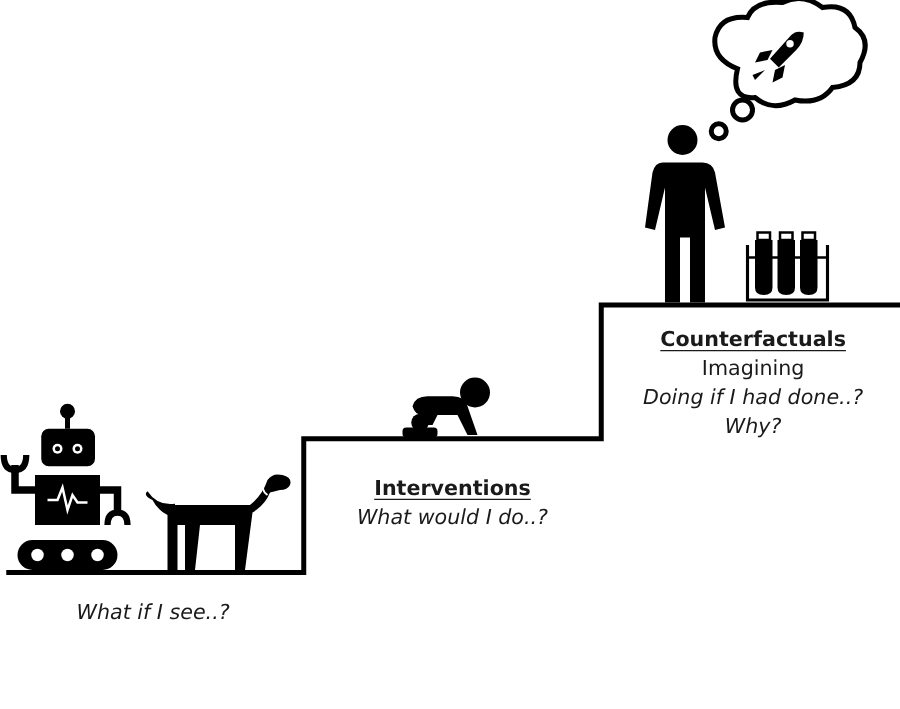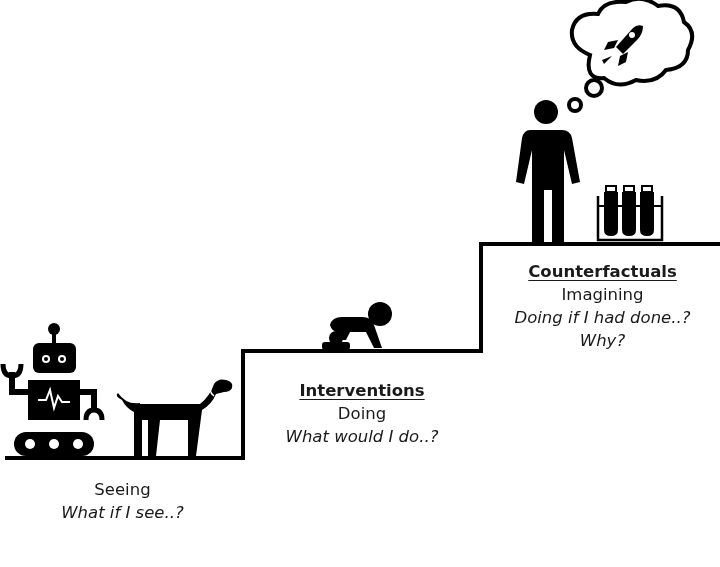--- a/index.html
+++ b/index.html
@@ -84,27 +84,25 @@
     <rect x="642" y="186" width="10" height="6" fill="none" stroke="#000" stroke-width="2"></rect>
     <path d="M604 192 L618 192 L618 230 q0 6 -7 6 q-7 0 -7 -6 z" fill="#000"></path>
     <path d="M622 192 L636 192 L636 230 q0 6 -7 6 q-7 0 -7 -6 z" fill="#000"></path>
     <path d="M640 192 L654 192 L654 230 q0 6 -7 6 q-7 0 -7 -6 z" fill="#000"></path>
     <path d="M598 196 L598 240 L662 240 L662 196" fill="none" stroke="#000" stroke-width="2.5"></path>
     <line x1="598" y1="206" x2="662" y2="206" stroke="#000" stroke-width="2"></line>
   </g>
 </svg>
 
 <div class="label" style="left:20px; top:478px; width:205px;">
-  <div>Seeing</div>
   <div class="q">What if I see..?</div>
 </div>
 
 <div class="label" style="left:252px; top:367px; width:220px;margin-top:12px;">
   <div class="head">Interventions</div>
-  <div>Doing</div>
   <div class="q">What would I do..?</div>
 </div>
 
 <div class="label" style="left:490px; top:260px; width:225px;">
   <div class="head">Counterfactuals</div>
   <div>Imagining</div>
   <div class="q">Doing if I had done..?</div>
   <div class="q">Why?</div>
 </div>
 

